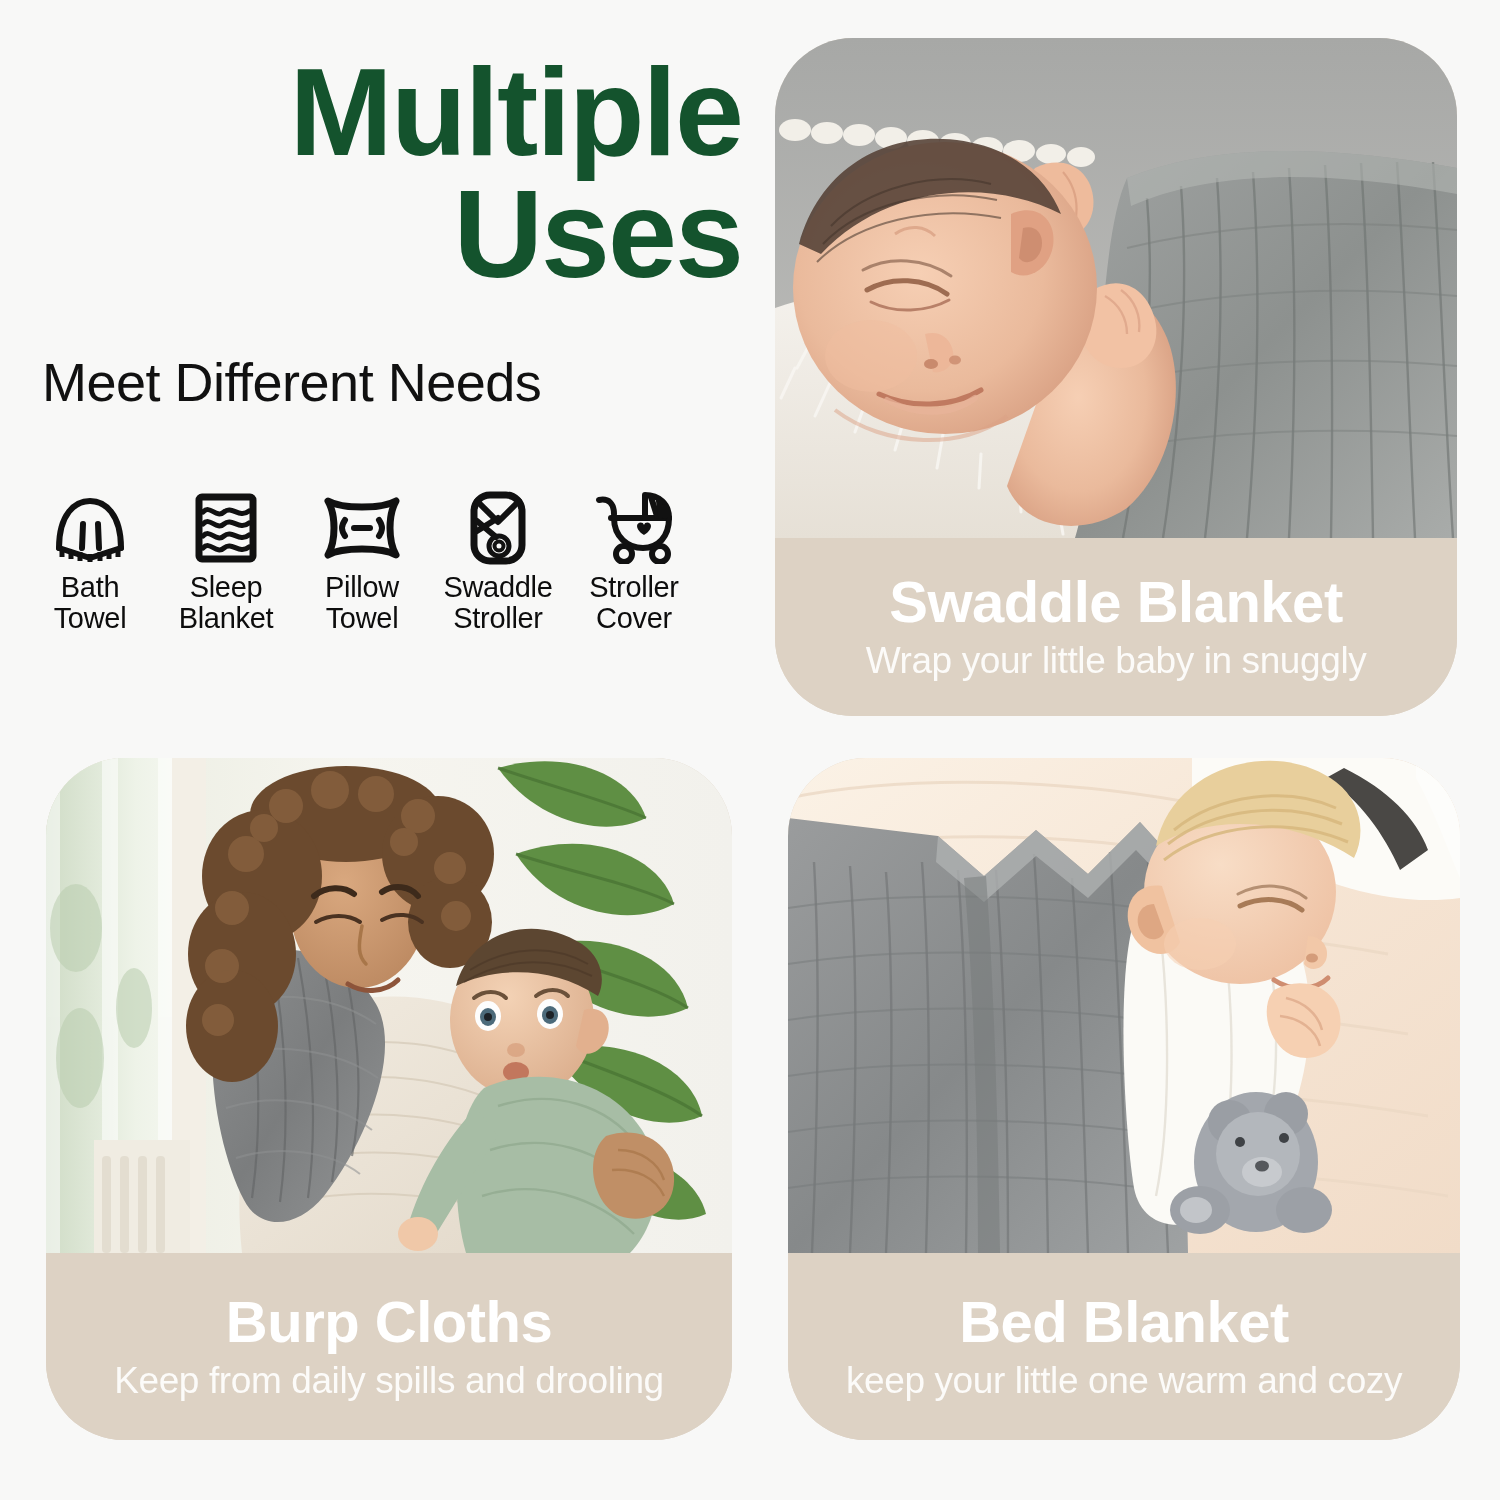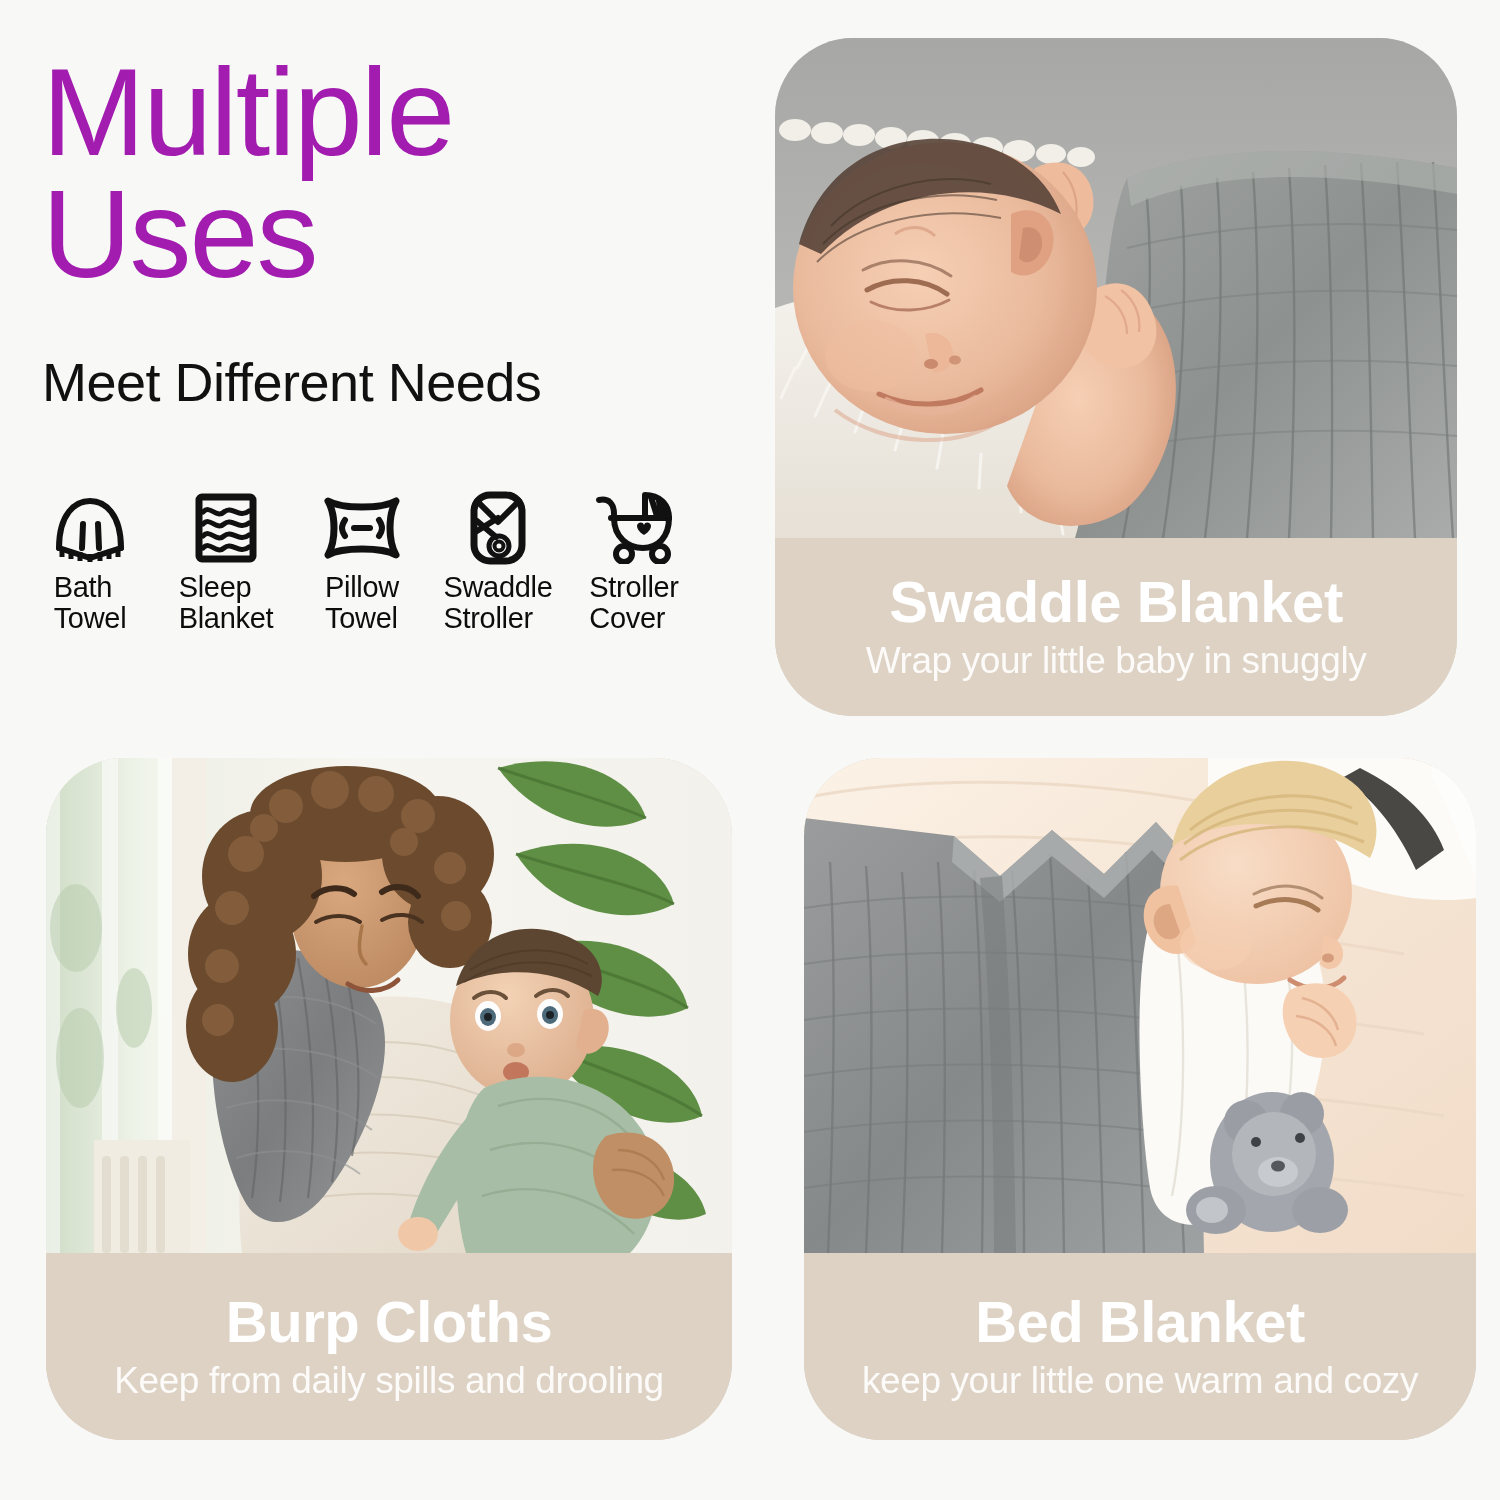--- a/index.html
+++ b/index.html
@@ -24,25 +24,26 @@
   
   .intro {
     position: absolute;
     left: 42px;
     top: 52px;
     width: 700px;
   }
   .headline {
     font-size: 124px;
     line-height: 0.98;
-    font-weight: 400;
-    color: #a21caf;
+    font-weight: 700;
+    color: #14532d;
     letter-spacing: -2px;
     margin: 0;
     white-space: pre-line;
+    text-align: right;
   }
   .subhead {
     margin: 56px 0 0 0;
     font-size: 54px;
     font-weight: 400;
     color: #111111;
     letter-spacing: -0.5px;
     white-space: nowrap;
   }
 
@@ -68,21 +69,21 @@
     justify-content: center;
   }
   .feature-icon svg {
     display: block;
   }
   .feature-label {
     margin-top: 8px;
     font-size: 29px;
     line-height: 1.08;
     color: #0d0d0d;
-    text-align: left;
+    text-align: center;
     white-space: pre-line;
     letter-spacing: -0.3px;
   }
 
   
   .card {
     position: absolute;
     overflow: hidden;
     border-radius: 78px;
     background: #ddd2c4;
@@ -128,21 +129,21 @@
   #card-swaddle .card-photo { height: 500px; }
   #card-swaddle .card-caption { height: 178px; }
 
   #card-burp {
     left: 46px; top: 758px; width: 686px; height: 682px; text-decoration: underline;
   }
   #card-burp .card-photo { height: 495px; }
   #card-burp .card-caption { height: 187px; }
 
   #card-bed {
-    left: 788px; top: 758px; width: 672px; height: 682px; margin-left: 16px;
+    left: 788px; top: 758px; width: 672px; height: 682px;
   }
   #card-bed .card-photo { height: 495px; }
   #card-bed .card-caption { height: 187px; }
 
   
   .photo {
     width: 100%;
     height: 100%;
     display: block;
   }

